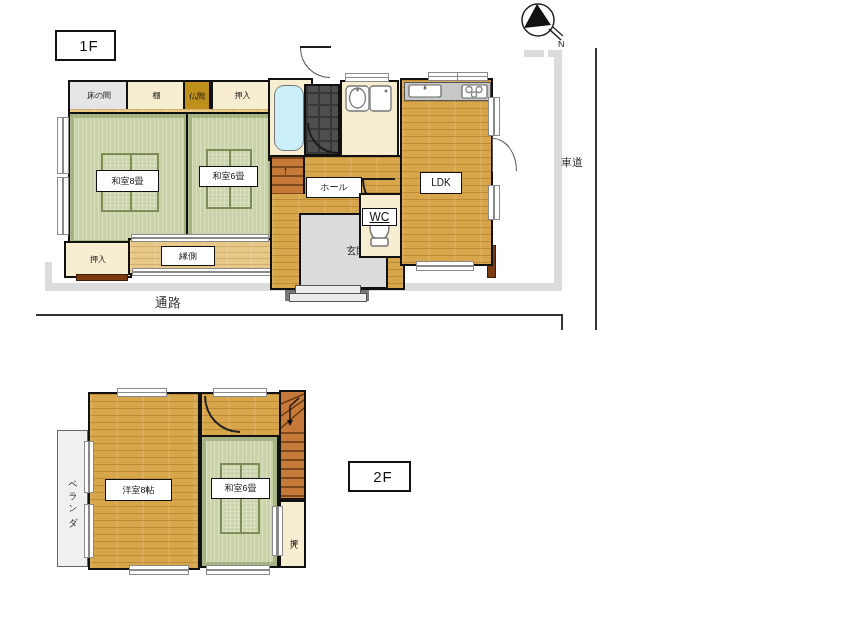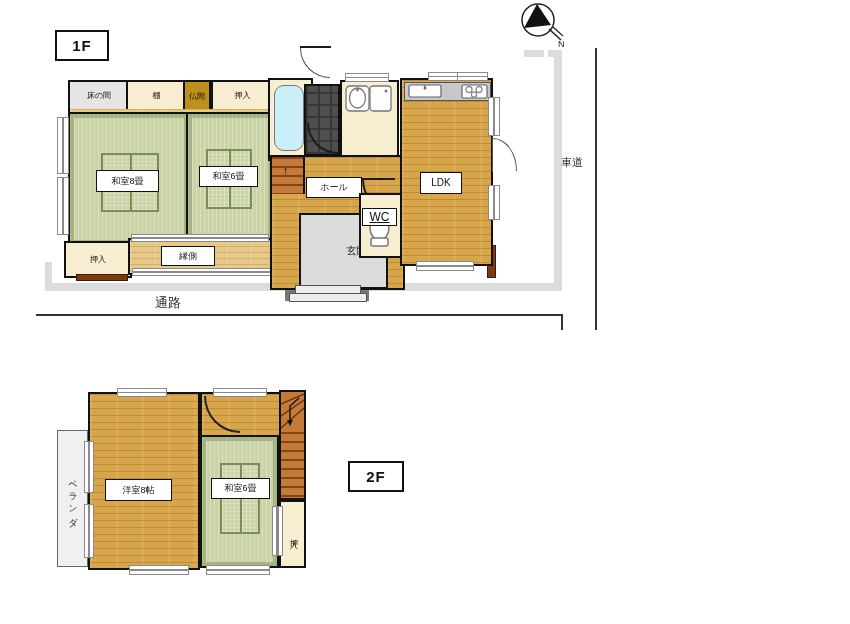--- a/index.html
+++ b/index.html
@@ -26,21 +26,21 @@
       repeating-linear-gradient(0deg, #383838 0px, #383838 2px, transparent 2px, transparent 12px),
       repeating-linear-gradient(90deg, #383838 0px, #383838 2px, transparent 2px, transparent 12px);}
   .steps{background-color:#C57A3A;
     background-image:repeating-linear-gradient(180deg, rgba(70,30,0,0.55) 0px, rgba(70,30,0,0.55) 1.5px, transparent 1.5px, transparent 9px);}
   .cream{background:#F7EDD0;}
   
   .wall2{border:2px solid #111;}
   .tag{background:#fff;border:1px solid #111;display:flex;align-items:center;justify-content:center;
        font-size:9px;color:#111;white-space:nowrap;line-height:1;}
   .flabel{background:#fff;border:2px solid #111;display:flex;align-items:center;justify-content:center;
-       font-weight:bold;font-size:15px;letter-spacing:1px;}
+       font-weight:normal;font-size:15px;letter-spacing:1px;padding-left:7px;}
   .roomtext{display:flex;align-items:center;justify-content:center;font-size:8px;color:#111;text-align:center;line-height:1.15;}
   .vtext{writing-mode:vertical-rl;text-orientation:upright;display:flex;align-items:center;justify-content:center;
        font-size:9px;letter-spacing:2px;color:#111;}
   
   .win-h{background-image:linear-gradient(180deg,#fff 0%,#fff 36%,#8a8a8a 36%,#8a8a8a 62%,#fff 62%,#fff 100%);border:1px solid #8a8a8a;}
   .win-v{background-image:linear-gradient(90deg,#fff 0%,#fff 36%,#8a8a8a 36%,#8a8a8a 62%,#fff 62%,#fff 100%);border:1px solid #8a8a8a;}
   
   .arc-bl{border-left:2px solid #1c1c1c;border-bottom:2px solid #1c1c1c;border-bottom-left-radius:100% 100%;}
   .arc-bl-thin{border-left:1.4px solid #555;border-bottom:1.4px solid #555;border-bottom-left-radius:100% 100%;}
   .arc-tr-thin{border-top:1.4px solid #555;border-right:1.4px solid #555;border-top-right-radius:100% 100%;}

